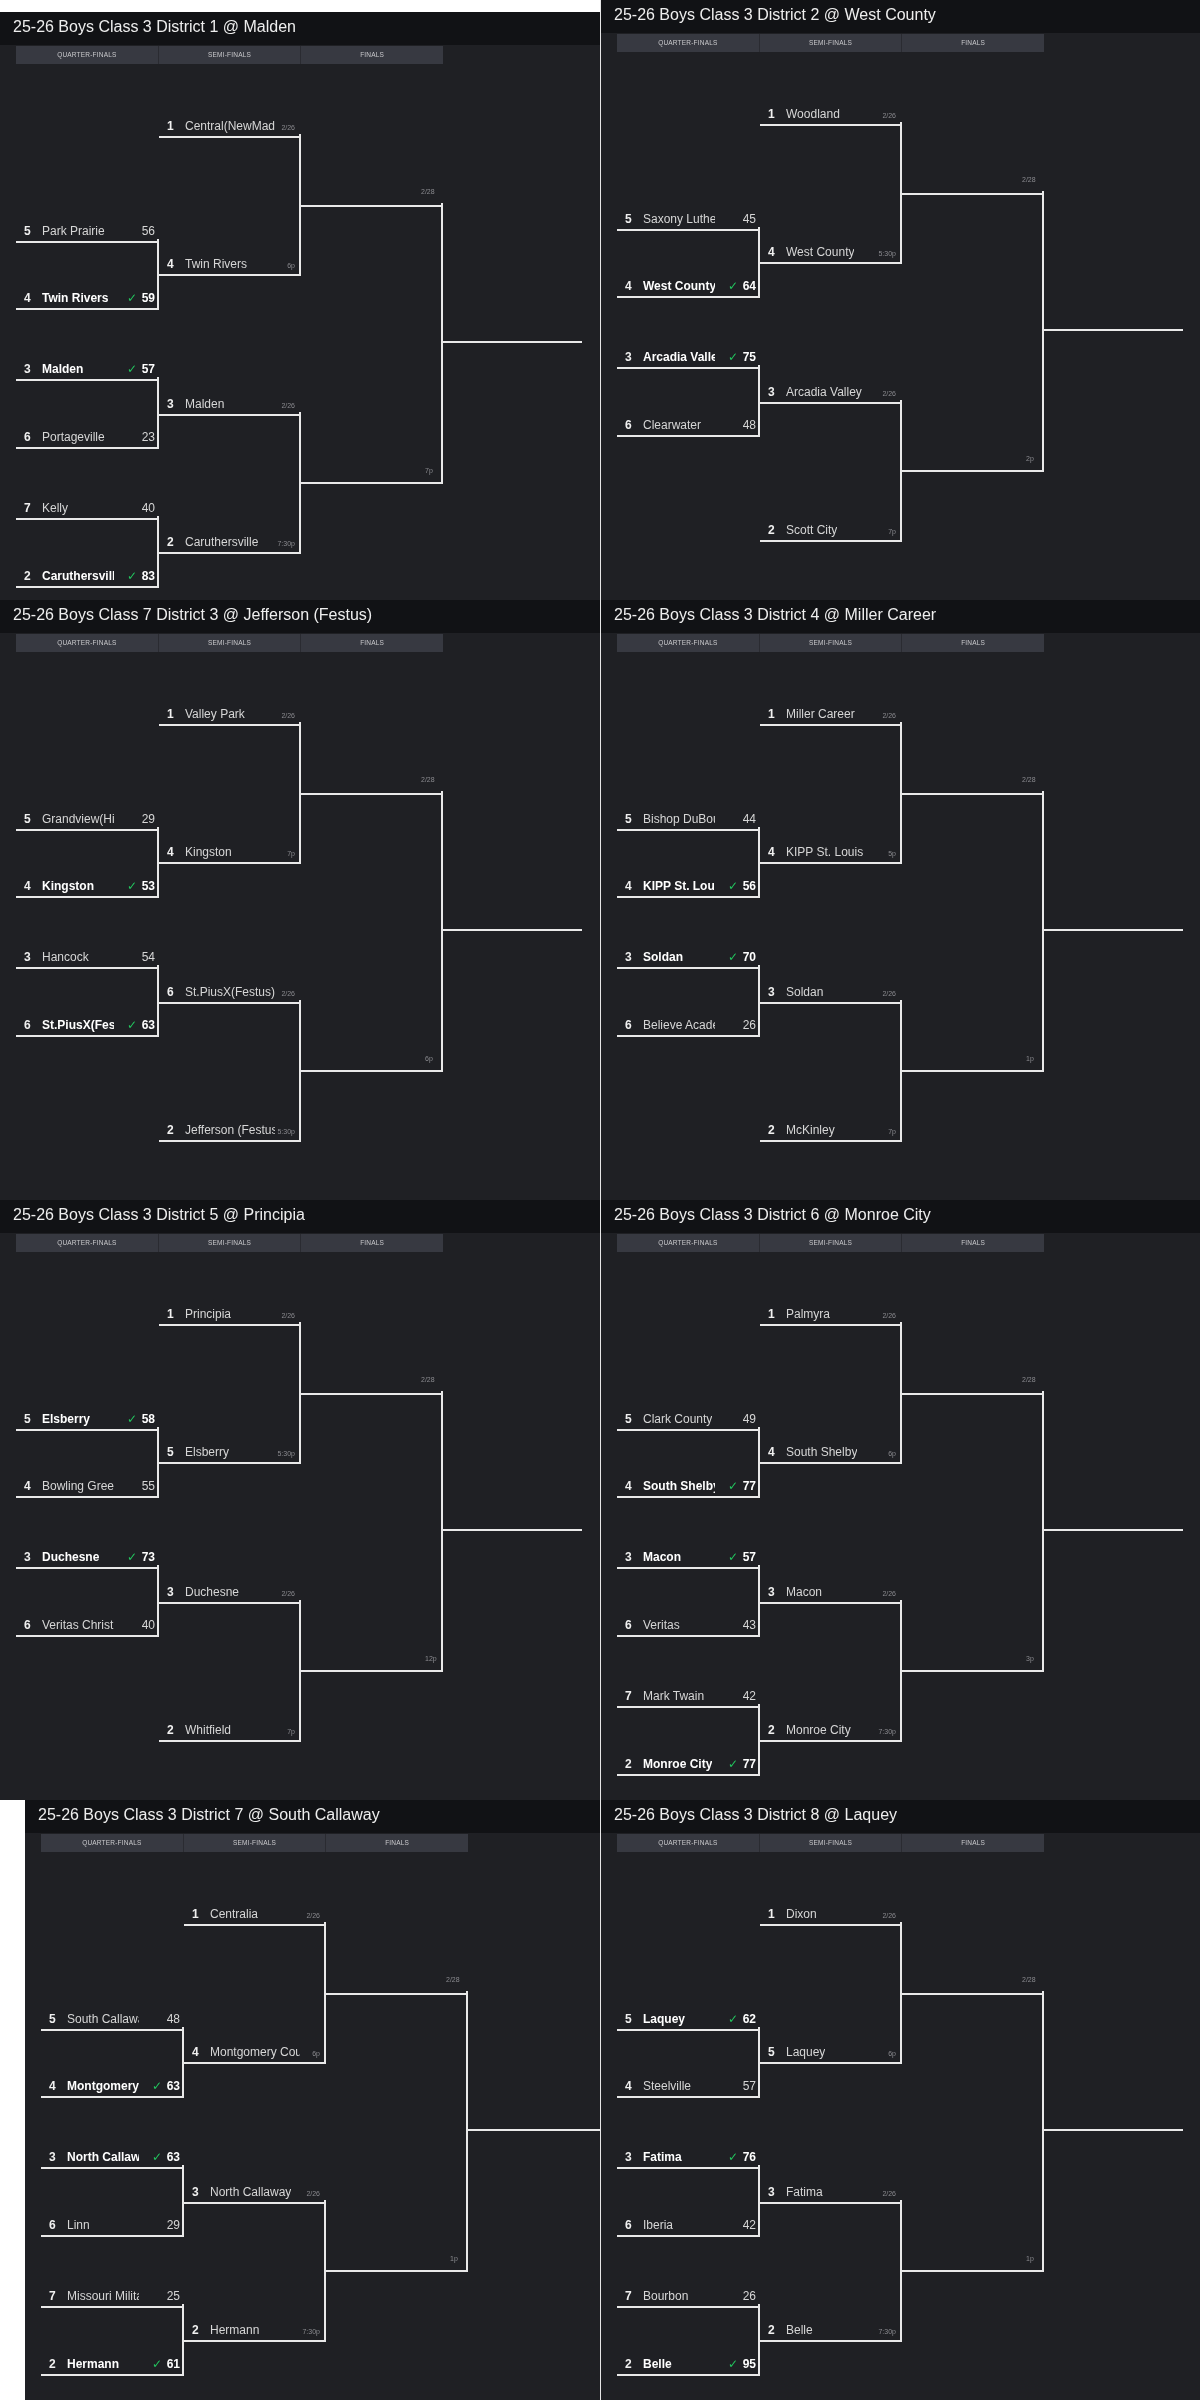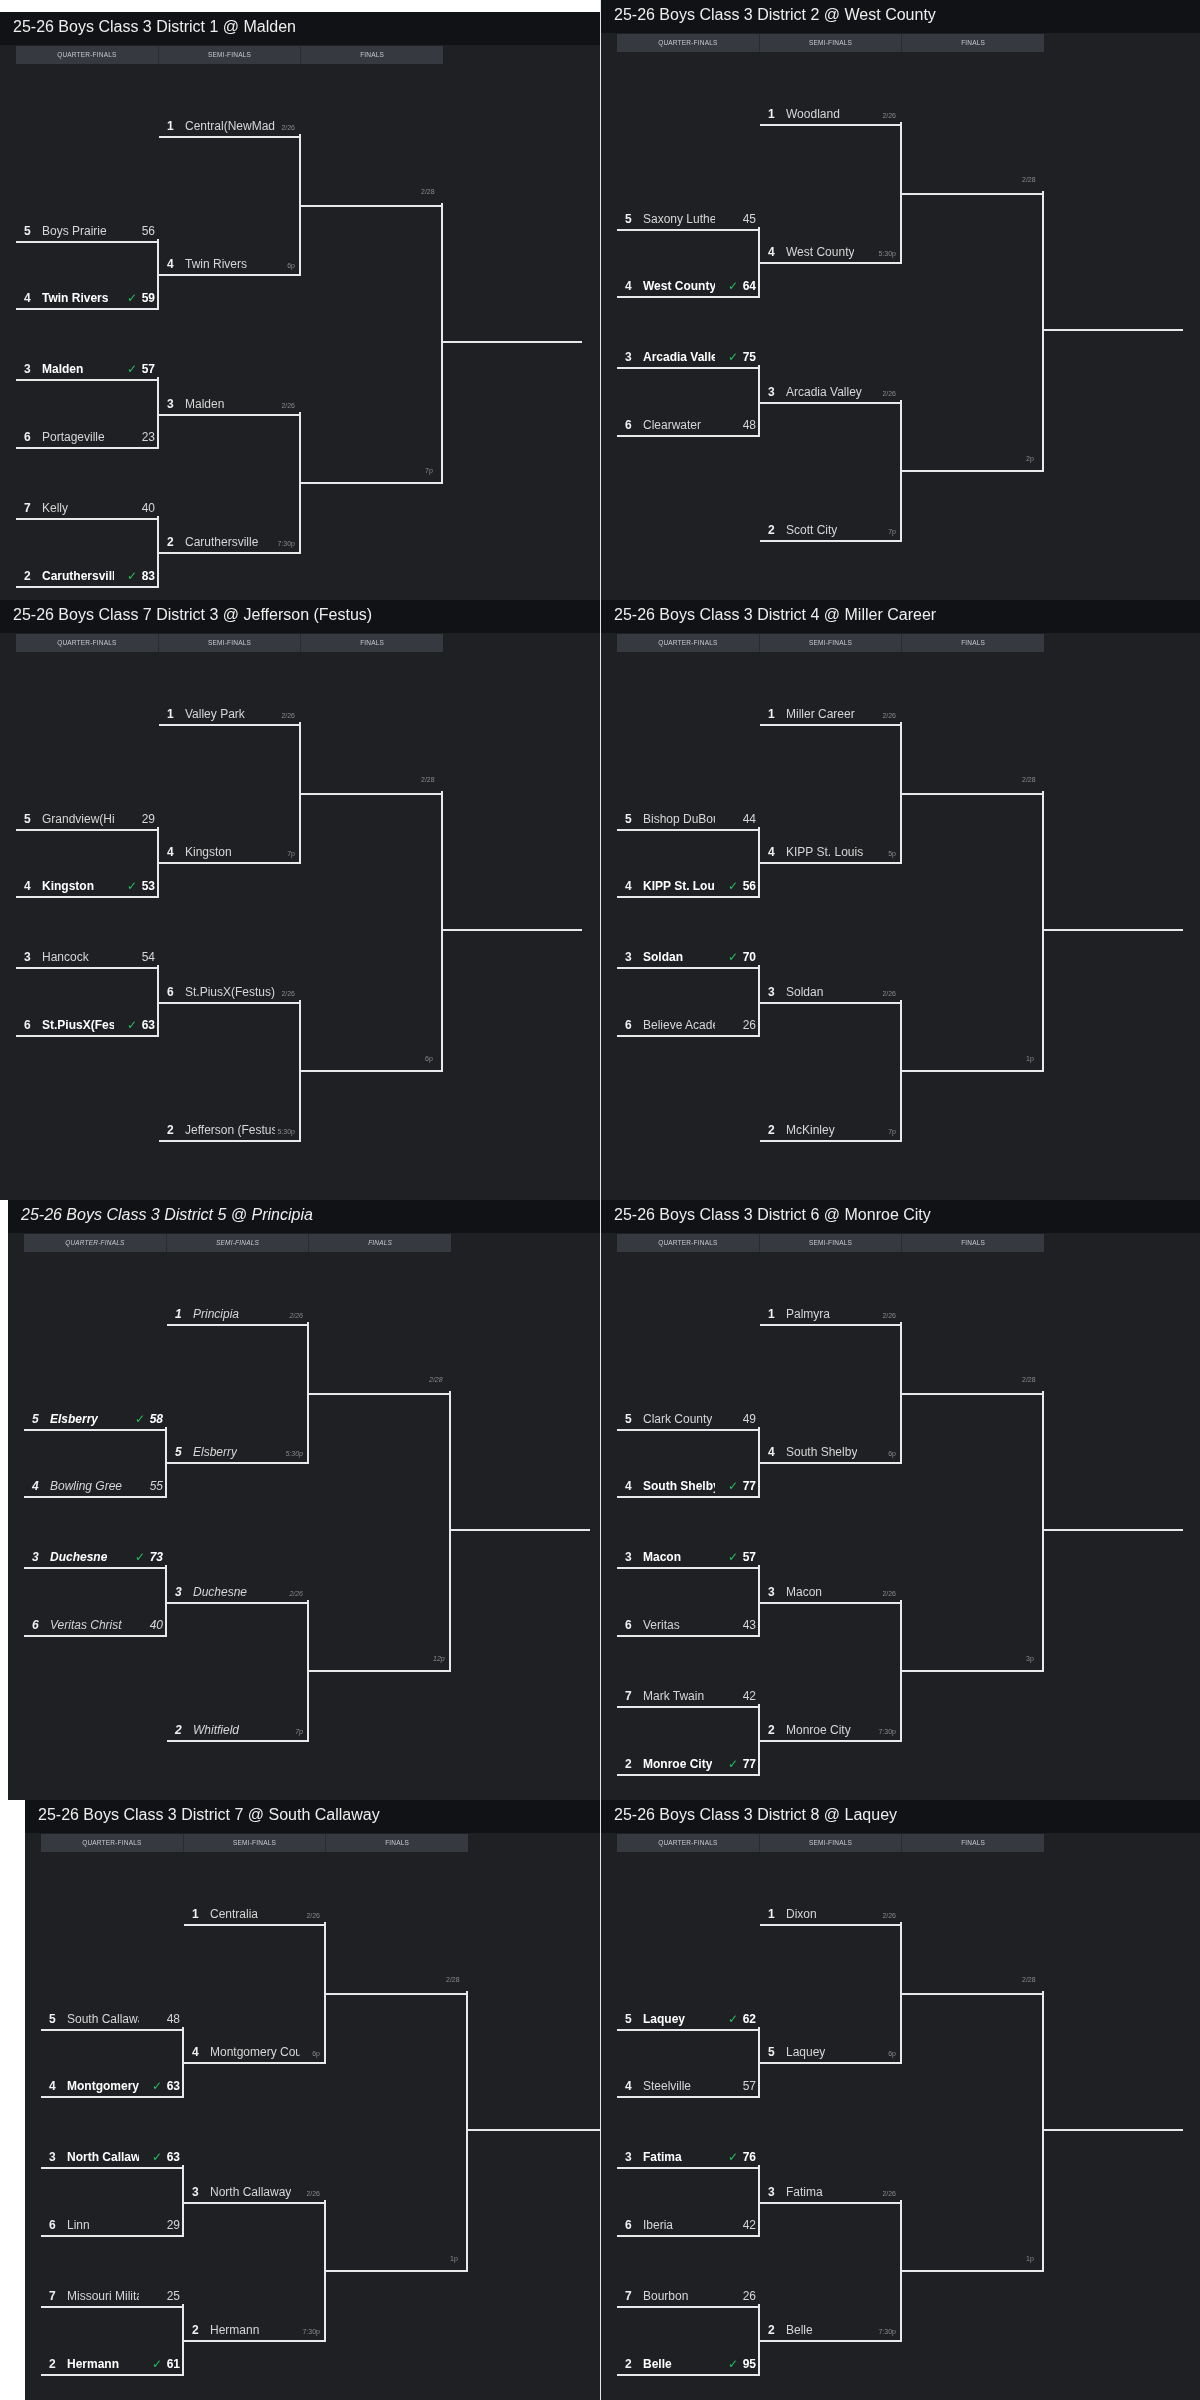--- a/index.html
+++ b/index.html
@@ -35,21 +35,21 @@
       <span class="title">25-26 Boys Class 3 District 1 @ Malden</span>
     </div>
     <div class="tabs">
       <div class="tab">QUARTER-FINALS</div>
       <div class="tab">SEMI-FINALS</div>
       <div class="tab">FINALS</div>
     </div>
     <div class="body">
         <div class="slot qf" style="left: 16px; width: 143px; top: 209px;">
           <span class="seed">5</span>
-          <span class="name">Boys Prairie</span>
+          <span class="name">Park Prairie</span>
           <span class="score">56</span>
         </div>
         <div class="slot qf win" style="left: 16px; width: 143px; top: 276px;">
           <span class="seed">4</span>
           <span class="name">Twin Rivers</span>
           <span class="check">✓</span>
           <span class="score">59</span>
         </div>
         <div class="vline" style="left: 157px; top: 227px; height: 69px;"></div>
         <div class="slot qf win" style="left: 16px; width: 143px; top: 347px;">
@@ -291,21 +291,21 @@
         </div>
         <div class="vline" style="left: 299px; top: 400px; height: 140px;"></div>
         <div class="slot" style="left: 301px; width: 142px; top: 173px;"></div>
         <div class="slot" style="left: 301px; width: 142px; top: 450px;"></div>
         <div class="vline" style="left: 441px; top: 191px; height: 279px;"></div>
         <span class="fmeta" style="left: 421px; top: 176px;">2/28</span>
         <span class="fmeta" style="left: 425px; top: 455px;">1p</span>
         <div class="champ" style="left: 443px; width: 139px; top: 329px;"></div>
       </div>
   </div>
-    <div class="panel" style="left: 8px; top: 1200px; font-style: italic;">
+    <div class="panel" style="left: 0px; top: 1200px;">
     <div class="hdr">
       <span class="title">25-26 Boys Class 3 District 5 @ Principia</span>
     </div>
     <div class="tabs">
       <div class="tab">QUARTER-FINALS</div>
       <div class="tab">SEMI-FINALS</div>
       <div class="tab">FINALS</div>
     </div>
     <div class="body">
         <div class="slot qf win" style="left: 16px; width: 143px; top: 209px;">

